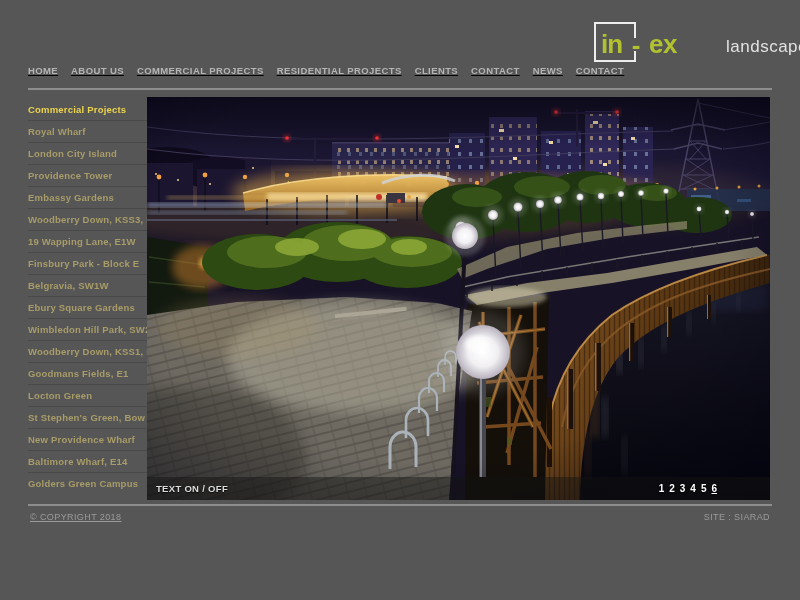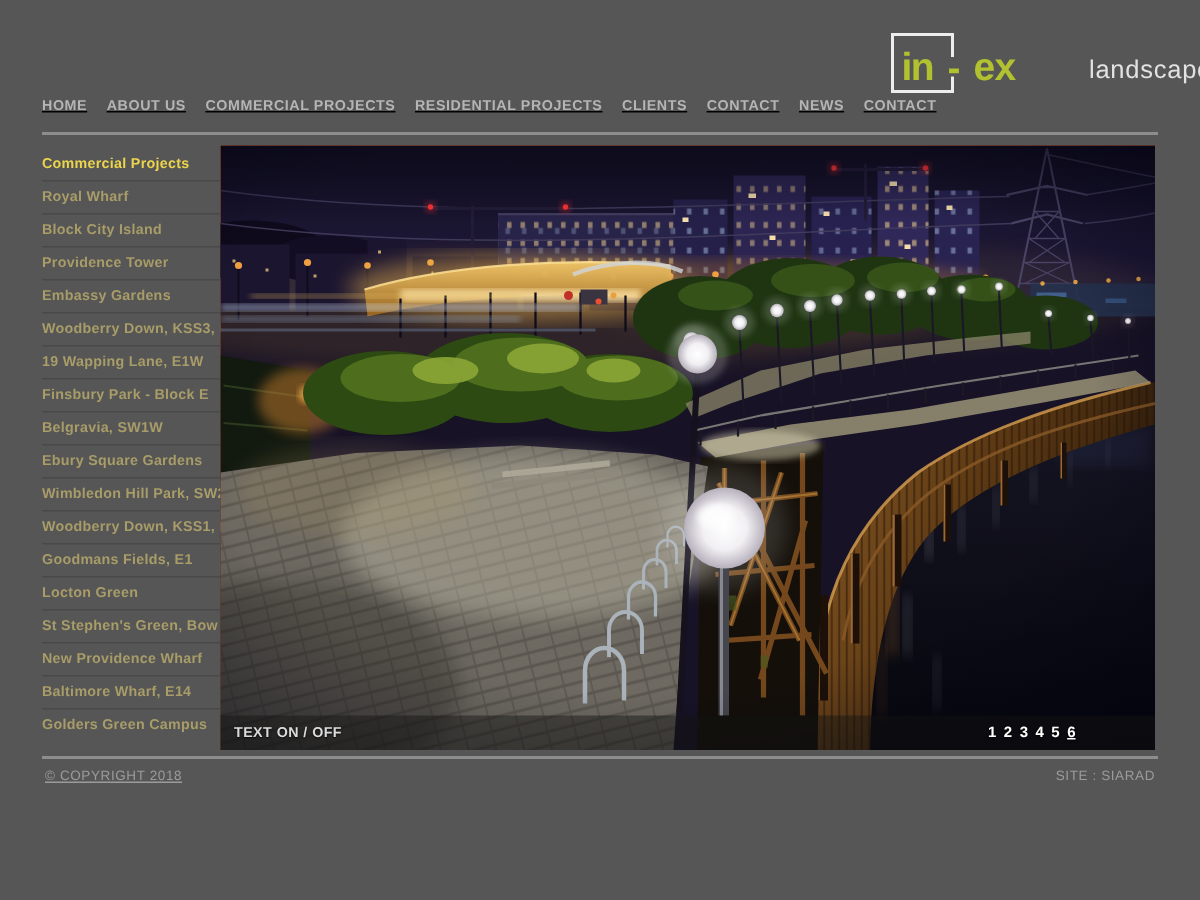--- a/index.html
+++ b/index.html
@@ -29,21 +29,21 @@
 
   
   .sidebar{position:absolute;left:28px;top:99px;width:119px;}
   .side-item{font:bold 9.5px/10px "Liberation Sans",sans-serif;color:#a89c68;
              padding:6px 0 5px;border-bottom:1px solid #494949;white-space:nowrap;
              letter-spacing:0.2px;cursor:pointer;}
   .side-item:last-child{border-bottom:none;}
   .side-item.active{color:#ecd44c;}
 
   
-  .photo{position:absolute;left:147px;top:97px;width:623px;height:403px;background:#c2410c;}
+  .photo{position:absolute;left:147px;top:97px;width:623px;height:403px;background:#1d4ed8;}
   .photo svg{display:block;width:623px;height:403px;}
   .photo-bar{position:absolute;left:0;right:0;bottom:0;height:23px;
              background:rgba(20,20,18,0.45);display:flex;align-items:center;
              justify-content:space-between;padding:0 52px 0 9px;box-sizing:border-box;}
   .text-toggle{font:bold 9.5px/1 "Liberation Sans",sans-serif;color:#dcdcdc;
                letter-spacing:0.3px;cursor:pointer;text-shadow:0 1px 1px rgba(0,0,0,.8);}
   .pagination{display:flex;gap:3px;}
   .page-num{font:bold 10px/1 "Liberation Sans",sans-serif;color:#ffffff;cursor:pointer;
             text-shadow:0 1px 2px rgba(0,0,0,.9);padding:0 1px;}
   .page-num.active{text-decoration:underline;}
@@ -75,21 +75,21 @@
     <span class="nav-item">CLIENTS</span>
     <span class="nav-item">CONTACT</span>
     <span class="nav-item">NEWS</span>
     <span class="nav-item">CONTACT</span>
   </div>
   <div class="rule rule-nav"></div>
 
   <div class="sidebar">
     <div class="side-item active">Commercial Projects</div>
     <div class="side-item">Royal Wharf</div>
-    <div class="side-item">Block City Island</div>
+    <div class="side-item">London City Island</div>
     <div class="side-item">Providence Tower</div>
     <div class="side-item">Embassy Gardens</div>
     <div class="side-item">Woodberry Down, KSS3, N4</div>
     <div class="side-item">19 Wapping Lane, E1W</div>
     <div class="side-item">Finsbury Park - Block E</div>
     <div class="side-item">Belgravia, SW1W</div>
     <div class="side-item">Ebury Square Gardens</div>
     <div class="side-item">Wimbledon Hill Park, SW20</div>
     <div class="side-item">Woodberry Down, KSS1, N4</div>
     <div class="side-item">Goodmans Fields, E1</div>

